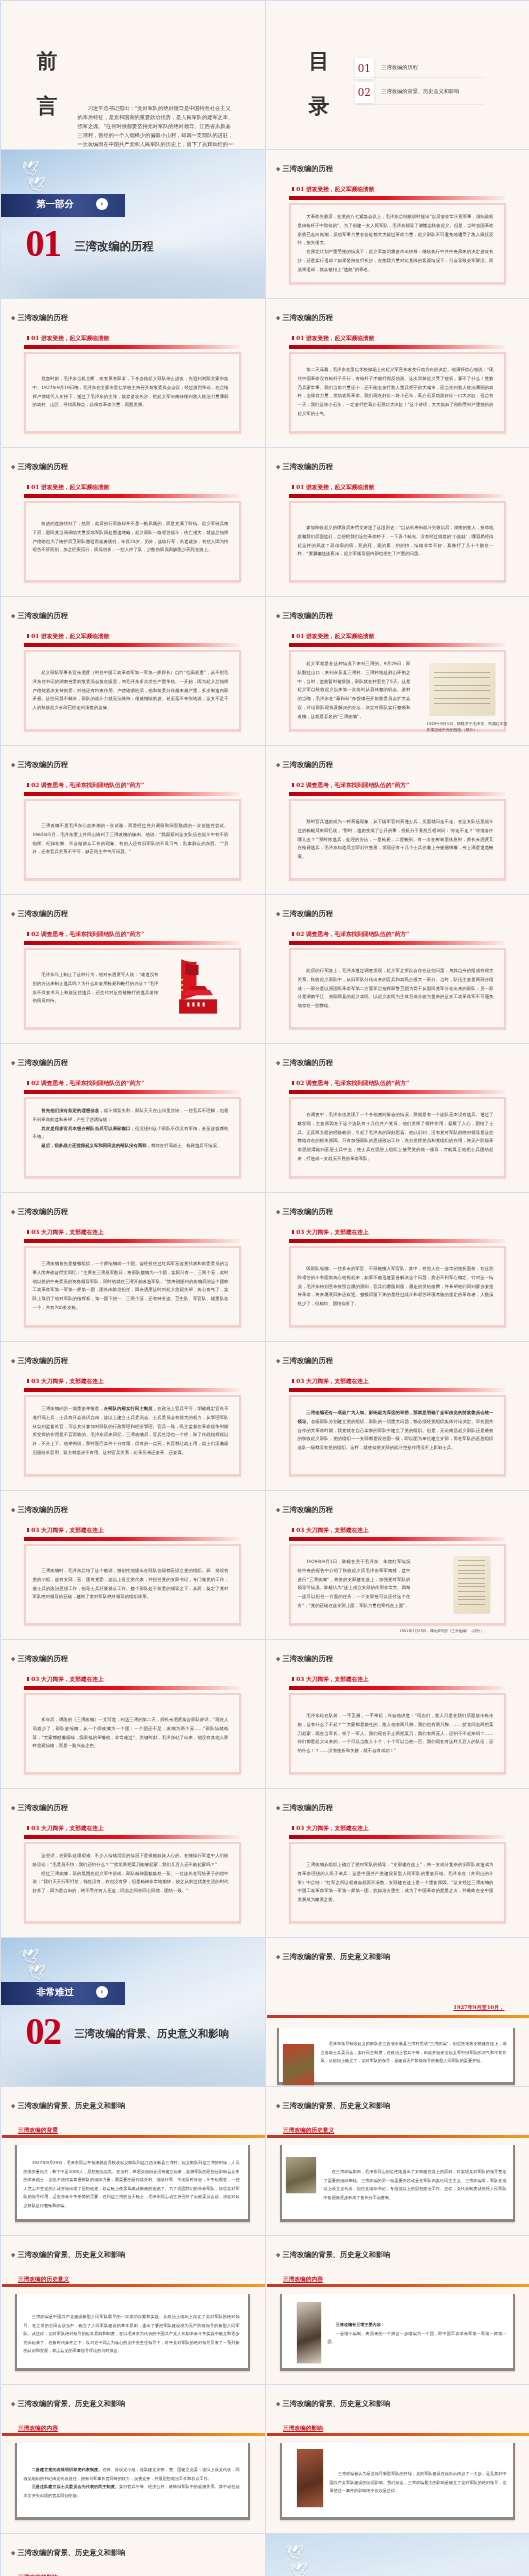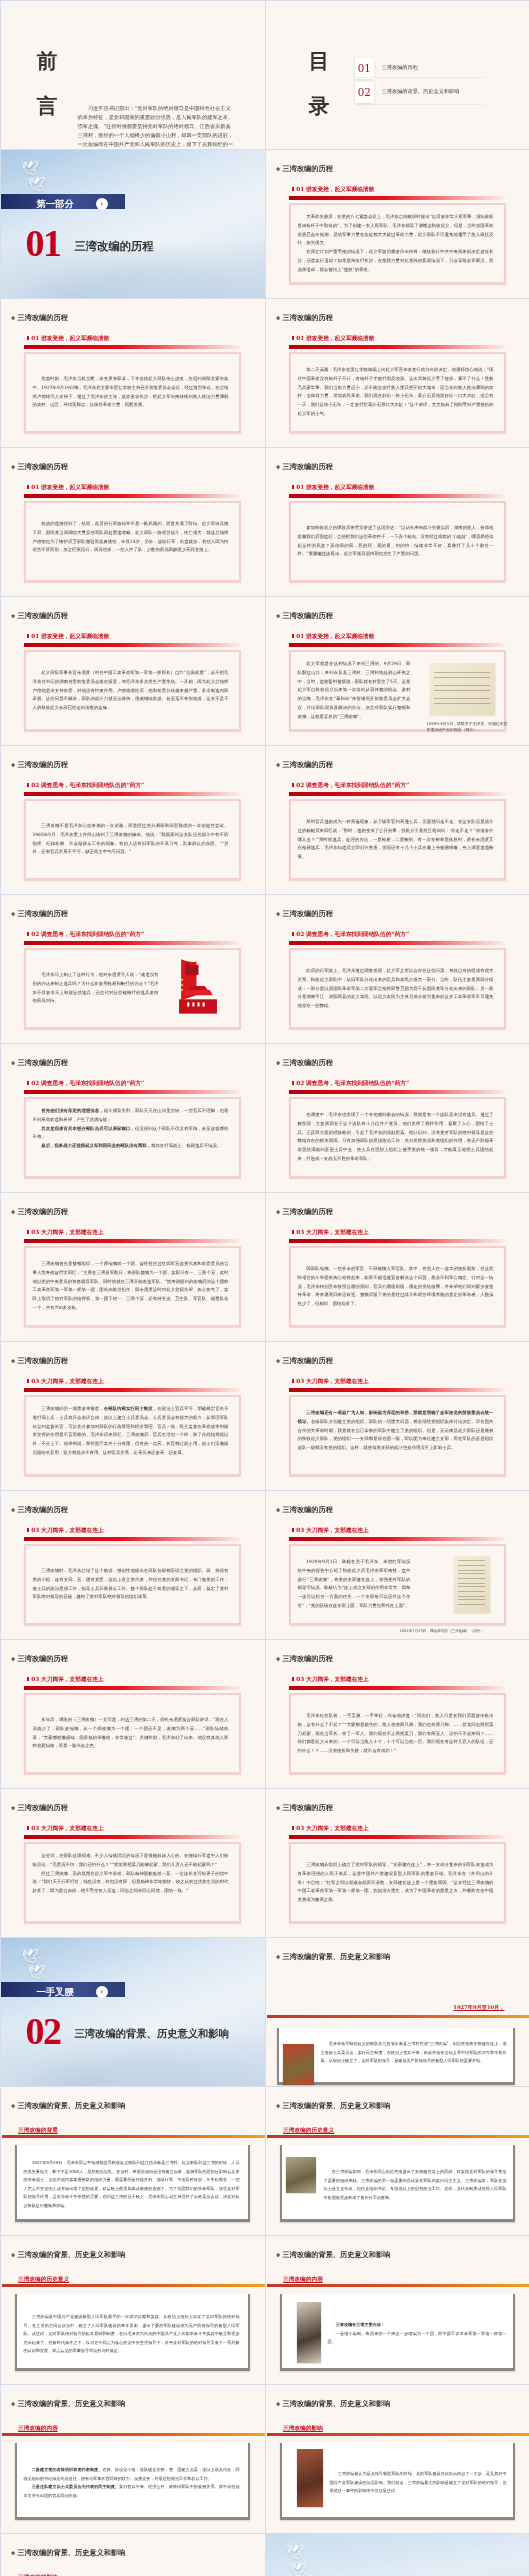--- a/index.html
+++ b/index.html
@@ -10,21 +10,21 @@
   .big-v { position: absolute; font-size: 20.6px; font-weight: bold; color: #333; line-height: 1.1; width: 25px; text-align: center; }
   .preface-text { position: absolute; left: 77px; top: 103px; width: 158px; font-size: 5.2px; line-height: 9px; color: #444; text-indent: 2em; font-family: "DejaVu Sans", sans-serif; }
   .toc-item { position: absolute; left: 353px; width: 129px; height: 21.6px; }
   .toc-num { position: absolute; left: 0; top: 0; width: 19.6px; height: 20.6px; background: #fff; box-shadow: 0 1px 3.1px rgba(0,0,0,.12); color: #b0122a; font-size: 10.3px; text-align: center; line-height: 20.6px; }
   .toc-label { position: absolute; left: 27px; top: 6.2px; font-size: 5.2px; color: #333; font-family: "DejaVu Sans", sans-serif; }
   .toc-sep { position: absolute; left: 0; top: 35px; width: 129px; border-top: 0.5px dotted #ddd; }
   
   .cover { background: linear-gradient(160deg, #a9c8e6 0%, #dbe8f4 35%, #eef3f8 60%, #cfdeed 100%); }
   .cover .mountains { position: absolute; left: 0; bottom: 0; width: 100%; height: 62px; background: radial-gradient(ellipse at 30% 100%, #b8cde2 0%, transparent 70%), radial-gradient(ellipse at 80% 100%, #c5d6e8 0%, transparent 65%); opacity: .9; }
   .dove { position: absolute; font-size: 14.4px; color: #fff; text-shadow: 0 0.5px 1.5px rgba(0,0,0,.25); }
-  .part-banner { position: absolute; left: 0; top: 44px; width: 124px; height: 15px; background: linear-gradient(90deg, #1d2d64, #3b4f8f 60%, #2a3d78); }
+  .part-banner { position: absolute; left: 0; top: 44px; width: 124px; height: 23px; background: linear-gradient(90deg, #1d2d64, #3b4f8f 60%, #2a3d78); }
   .part-label { position: absolute; left: 36px; top: 4.1px; color: #fff; font-size: 9.3px; font-weight: bold; }
   .part-arrow { position: absolute; left: 95px; top: 4.1px; width: 12.4px; height: 12.4px; border-radius: 50%; background: #fff; color: #b0122a; text-align: center; line-height: 12.4px; font-size: 7.2px; font-weight: bold; }
   .cover-num { position: absolute; left: 25px; top: 71px; font-size: 38px; color: #c4001a; font-weight: bold; font-family: "Liberation Serif", serif; letter-spacing: -1.5px; }
   .cover-title { position: absolute; left: 74px; top: 89px; font-size: 11.3px; font-weight: bold; color: #333; }
   
   .slide-title { position: absolute; left: 10.3px; top: 14.4px; font-size: 7.2px; font-weight: bold; color: #333; }
   .slide-title .diamond { color: #555; font-size: 5.2px; margin-right: 2.1px; }
   .sub-head { position: absolute; left: 26px; top: 36px; font-size: 5.7px; font-weight: bold; color: #c8101e; }
   .sub-head .sq { display: inline-block; width: 2.6px; height: 3.6px; background: #c8101e; margin-right: 2.1px; }
   .red-bar { position: absolute; left: 23px; top: 46px; width: 216px; height: 4.1px; background: linear-gradient(90deg, #b8000d 0%, #e8101a 45%, #f6a0a0 80%, #fbeee6 100%); }
@@ -307,21 +307,21 @@
       <div class="text-box"></div>
       <div class="body-text" style="left: 32px; width: 196px; top: 72px;">
         <p>三湾改编从组织上确立了党对军队的领导，“支部建在连上”，将一支成分复杂的旧军队改造成为有革命理想的人民子弟兵，这是中国共产党建设新型人民军队的重要开端。毛泽东在《井冈山的斗争》中总结：“红军之所以艰难奋战而不溃散，支部建在连上是一个重要原因。”这支经过三湾改编的中国工农革命军第一军第一师第一团，犹如浴火重生，成为了中国革命的星星之火，并最终在全中国发展成为燎原之势。</p>
       </div>
     </div>
     <div class="slide cover">
       <div class="mountains"></div>
       <div class="dove" style="left:20.6px;top:10.3px;">🕊</div>
       <div class="dove" style="left:27px;top:26px;">🕊</div>
       <div class="part-banner">
-        <span class="part-label">一手叉腰</span>
+        <span class="part-label">非常难过</span>
         <span class="part-arrow">›</span>
       </div>
       <div class="cover-num">02</div>
       <div class="cover-title" style="font-size:10.3px">三湾改编的背景、历史意义和影响</div>
     </div>
     <div class="slide">
       <div class="slide-title"><span class="diamond">❖</span><span>三湾改编的背景、历史意义和影响</span></div>
       <div class="date-link">1927年9月至10月，</div>
       <div class="orange-bar" style="top: 77px;"></div>
       <div class="white-card" style="top: 90px; left: 11.3px; width: 238px; height: 57px;"></div>

